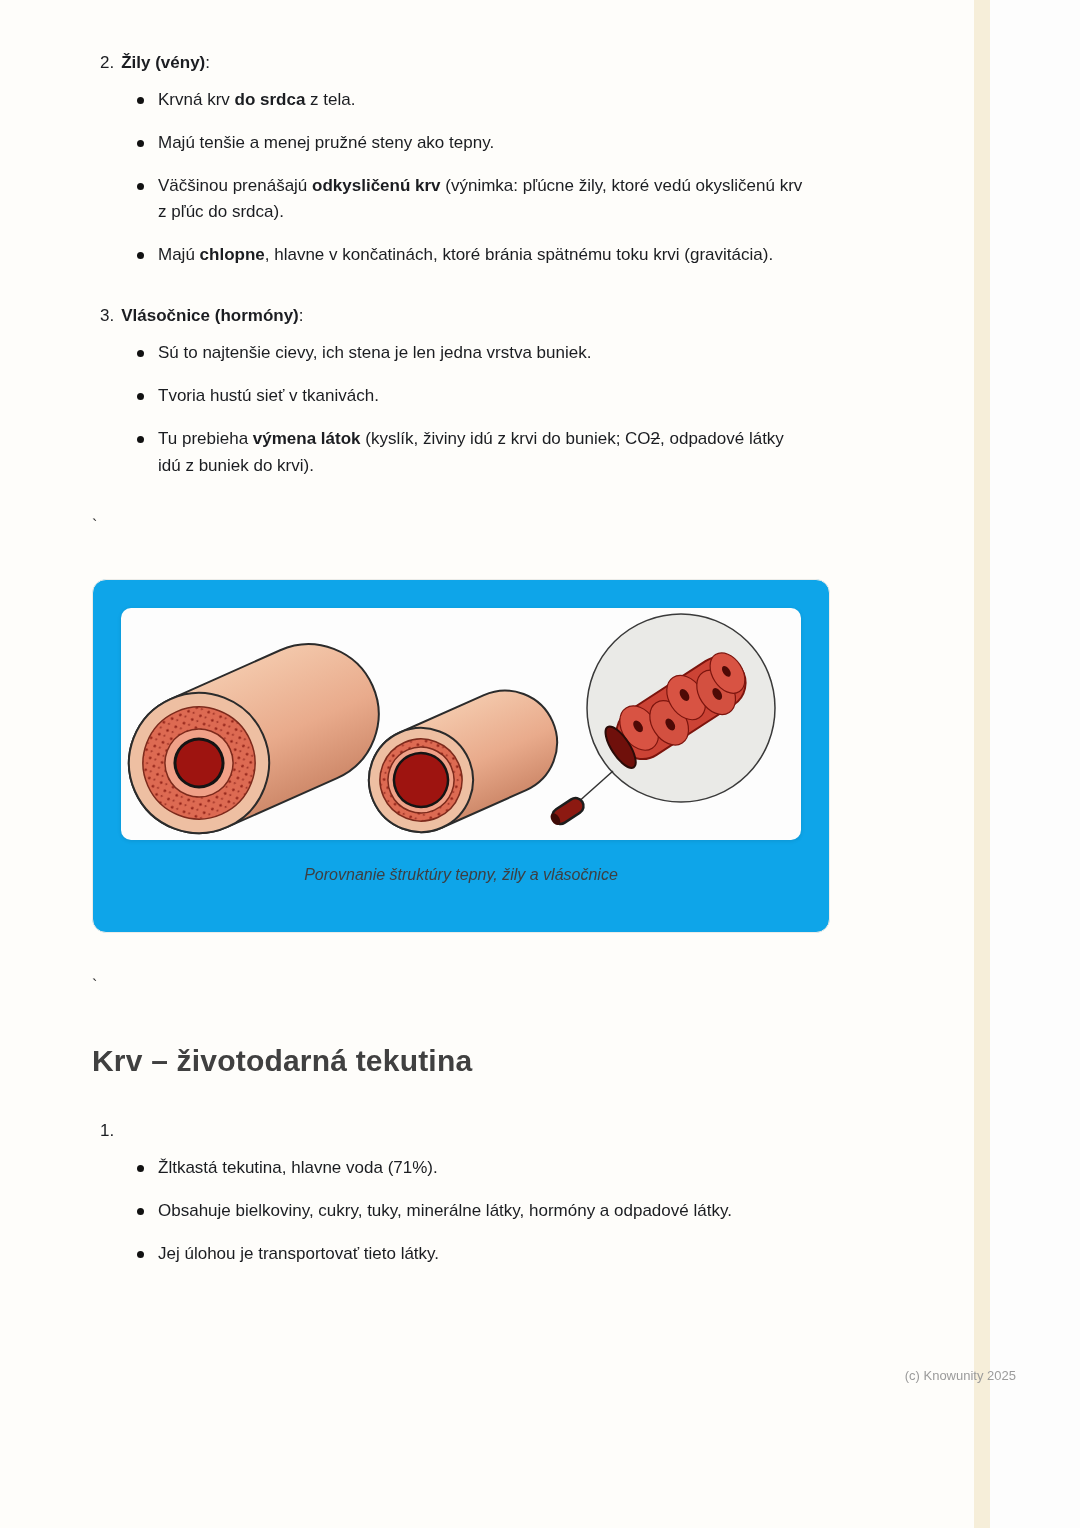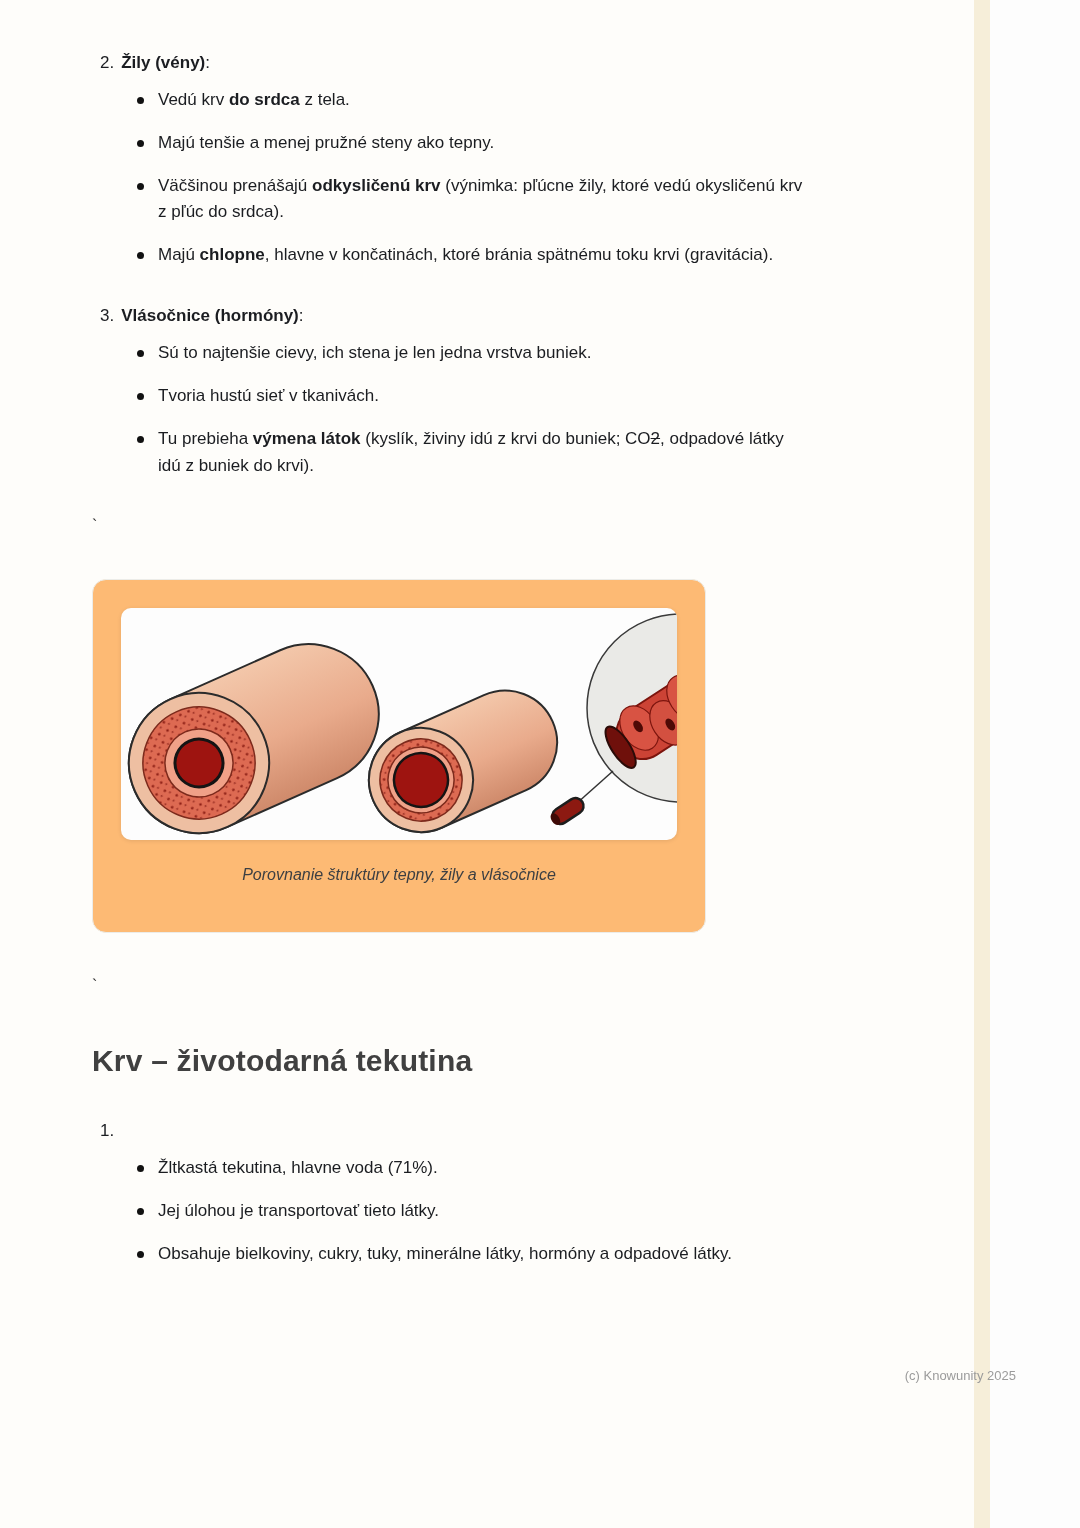--- a/index.html
+++ b/index.html
@@ -62,22 +62,22 @@
     background: #111;
   }
   .tick {
     font-size: 16px;
     color: #333;
     margin: 6px 0;
     height: 22px;
   }
   figure.card {
     margin: 44px 0 0 0;
-    width: 614px;
-    background: #fdba74;
+    width: 738px;
+    background: #0ea5e9;
     border: 1px solid #ececé8;
     border: 1px solid #ecece8;
     border-radius: 14px;
     padding: 28px 28px 44px 28px;
   }
   .illustration {
     background: #fdfdfd;
     border-radius: 10px;
     box-shadow: 0 1px 4px rgba(0,0,0,0.10);
     padding: 0;
@@ -121,21 +121,21 @@
   <div class="stripe"></div>
   <div class="right-gutter"></div>
 
   <div class="content">
 
     <div class="num-item">
       <span class="num">2.</span>
       <span class="ttl"><span class="bseg">Žily (vény)</span><span>:</span></span>
     </div>
     <ul class="bullets">
-      <li><span>Vedú krv </span><span class="bseg">do srdca</span><span> z tela.</span></li>
+      <li><span>Krvná krv </span><span class="bseg">do srdca</span><span> z tela.</span></li>
       <li><span>Majú tenšie a menej pružné steny ako tepny.</span></li>
       <li><span>Väčšinou prenášajú </span><span class="bseg">odkysličenú krv</span><span> (výnimka: pľúcne žily, ktoré vedú okysličenú krv z pľúc do srdca).</span></li>
       <li><span>Majú </span><span class="bseg">chlopne</span><span>, hlavne v končatinách, ktoré bránia spätnému toku krvi (gravitácia).</span></li>
     </ul>
 
     <div class="num-item">
       <span class="num">3.</span>
       <span class="ttl"><span class="bseg">Vlásočnice (hormóny)</span><span>:</span></span>
     </div>
     <ul class="bullets">
@@ -209,20 +209,20 @@
     <h1 class="blood-heading">Krv – životodarná tekutina</h1>
 
 
     <div class="section-gap"></div>
 
     <div class="num-item">
       <span class="num">1.</span>
     </div>
     <ul class="bullets">
       <li><span>Žltkastá tekutina, hlavne voda (71%).</span></li>
+      <li><span>Obsahuje bielkoviny, cukry, tuky, minerálne látky, hormóny a odpadové látky.</span></li>
       <li><span>Jej úlohou je transportovať tieto látky.</span></li>
-      <li><span>Obsahuje bielkoviny, cukry, tuky, minerálne látky, hormóny a odpadové látky.</span></li>
     </ul>
 
   </div>
 
   <div class="footer">(c) Knowunity 2025</div>
 </div>
 
 </body></html>

